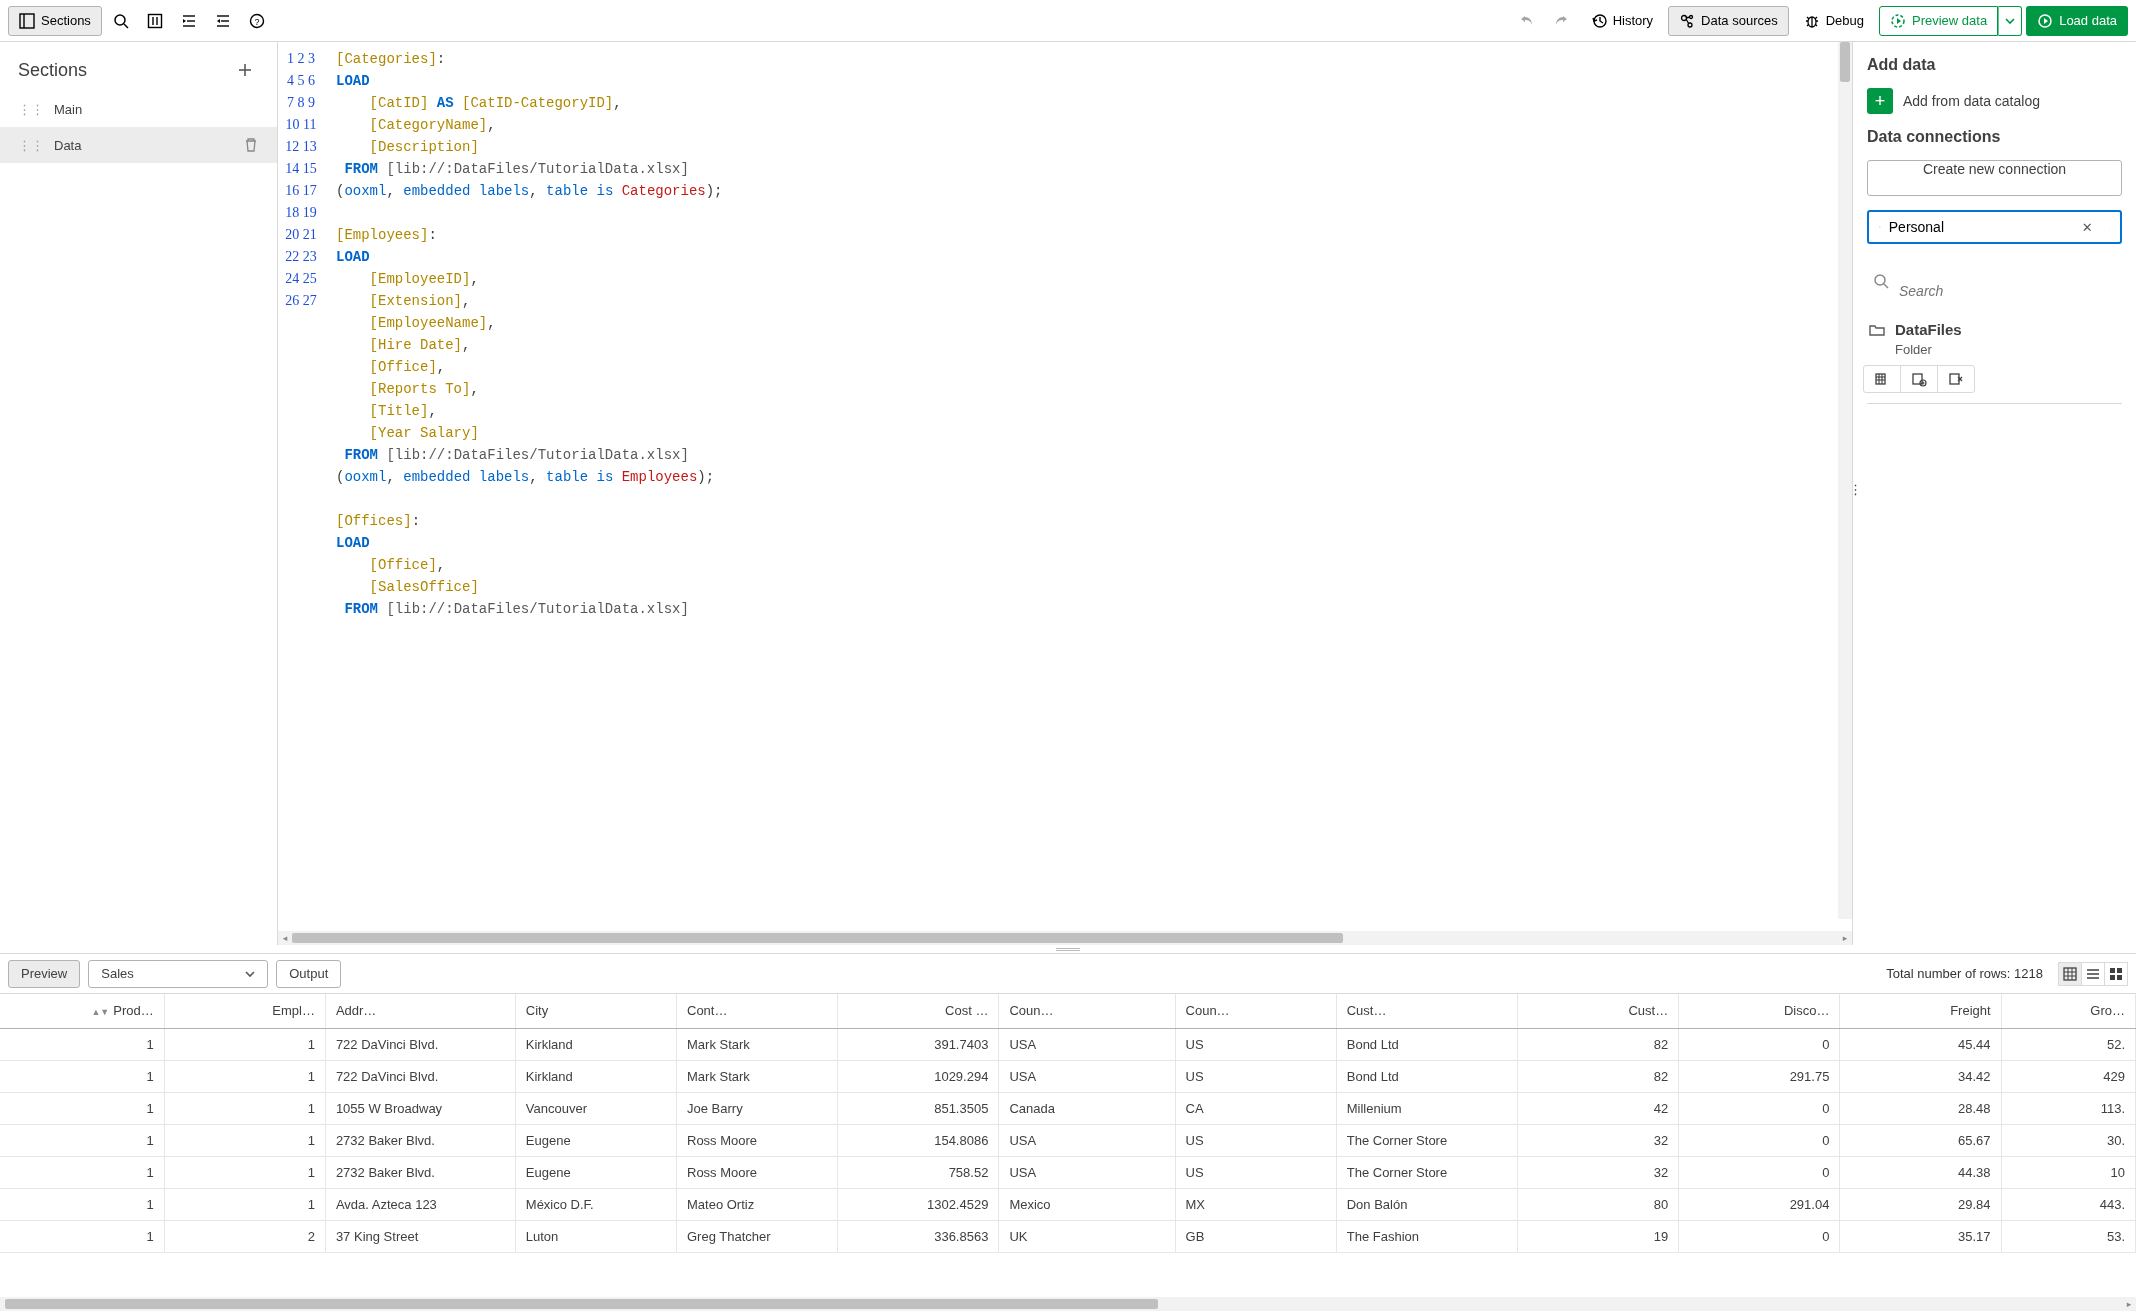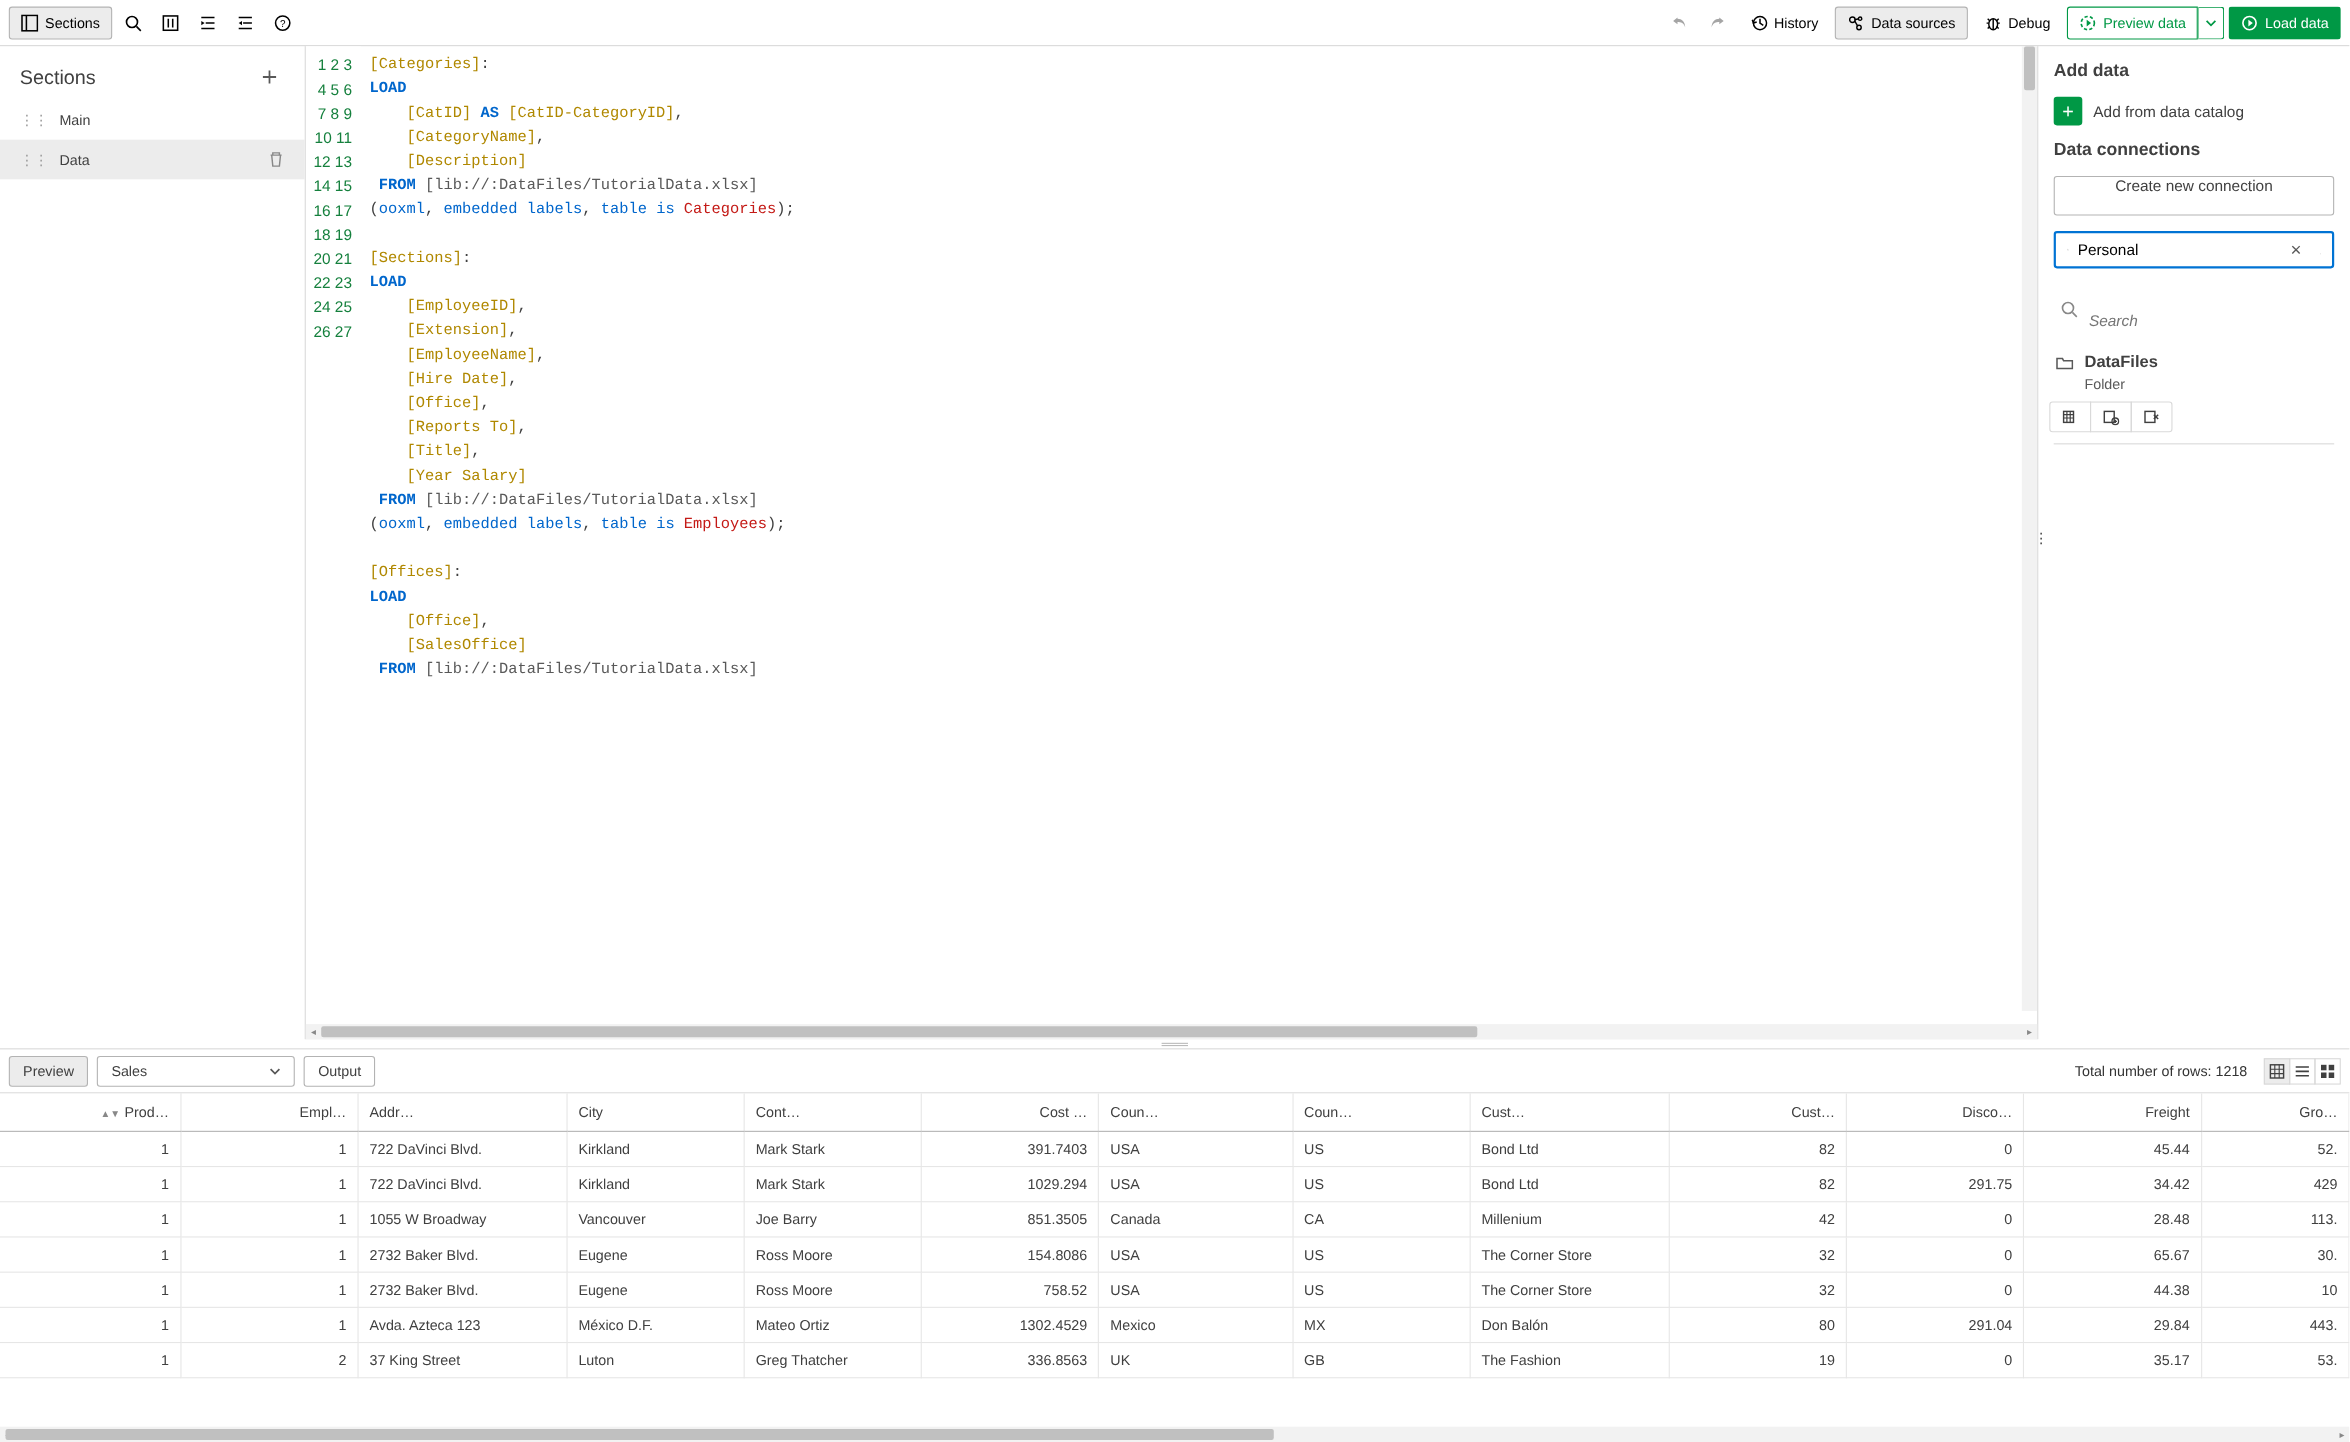--- a/index.html
+++ b/index.html
@@ -36,21 +36,21 @@
 .sections-hdr { display: flex; align-items: center; justify-content: space-between; padding: 14px 18px 8px; }
 .sections-hdr h2 { font-size: 18px; font-weight: 500; }
 .plus-btn { width: 28px; height: 28px; border-radius: 3px; display: flex; align-items: center; justify-content: center; cursor: pointer; color: #595959; }
 .section-item { display: flex; align-items: center; gap: 10px; padding: 10px 18px; cursor: pointer; }
 .section-item.active { background: var(--bg-hover); }
 .drag-handle { color: #999; }
 .section-item .trash { margin-left: auto; color: #888; }
 
 .editor-wrap { flex: 1; display: flex; flex-direction: column; min-width: 0; position: relative; }
 .editor { flex: 1; display: flex; overflow: hidden; position: relative; }
-.gutter { width: 50px; background: #fff; text-align: right; padding: 6px 8px 6px 4px; color: #15803d; font-family: Liberation Sans, sans-serif; font-size: 14px; line-height: 22px; user-select: none; flex-shrink: 0; }
+.gutter { width: 50px; background: #fff; text-align: center; padding: 6px 8px 6px 4px; color: #1d4ed8; font-family: Liberation Serif, serif; font-size: 14px; line-height: 22px; user-select: none; flex-shrink: 0; }
 .code { flex: 1; padding: 6px 8px; font-family: "Courier New", monospace; font-size: 14px; line-height: 22px; white-space: pre; overflow: hidden; }
 .t-sec { color: #b08800; }
 .t-kw { color: #0066cc; font-weight: bold; }
 .t-field { color: #b08800; }
 .t-str { color: #595959; }
 .t-id { color: #c41a16; }
 .t-arg { color: #0066cc; }
 .editor-scrollbar-v { position: absolute; right: 0; top: 0; bottom: 12px; width: 14px; background: #f2f2f2; }
 .editor-scrollbar-v .thumb { position: absolute; top: 0; left: 2px; right: 2px; height: 40px; background: #c0c0c0; border-radius: 2px; }
 .editor-scrollbar-h { height: 14px; background: #f2f2f2; display: flex; align-items: center; position: relative; }
@@ -332,21 +332,21 @@
 27
 </div>
         <div class="code" id="code"><span class="t-sec">[Categories]</span>:
 <span class="t-kw">LOAD</span>
     <span class="t-field">[CatID]</span> <span class="t-kw">AS</span> <span class="t-field">[CatID-CategoryID]</span>,
     <span class="t-field">[CategoryName]</span>,
     <span class="t-field">[Description]</span>
  <span class="t-kw">FROM</span> <span class="t-str">[lib://:DataFiles/TutorialData.xlsx]</span>
 (<span class="t-arg">ooxml</span>, <span class="t-arg">embedded labels</span>, <span class="t-arg">table is</span> <span class="t-id">Categories</span>);
 
-<span class="t-sec">[Sections]</span>:
+<span class="t-sec">[Employees]</span>:
 <span class="t-kw">LOAD</span>
     <span class="t-field">[EmployeeID]</span>,
     <span class="t-field">[Extension]</span>,
     <span class="t-field">[EmployeeName]</span>,
     <span class="t-field">[Hire Date]</span>,
     <span class="t-field">[Office]</span>,
     <span class="t-field">[Reports To]</span>,
     <span class="t-field">[Title]</span>,
     <span class="t-field">[Year Salary]</span>
  <span class="t-kw">FROM</span> <span class="t-str">[lib://:DataFiles/TutorialData.xlsx]</span>

